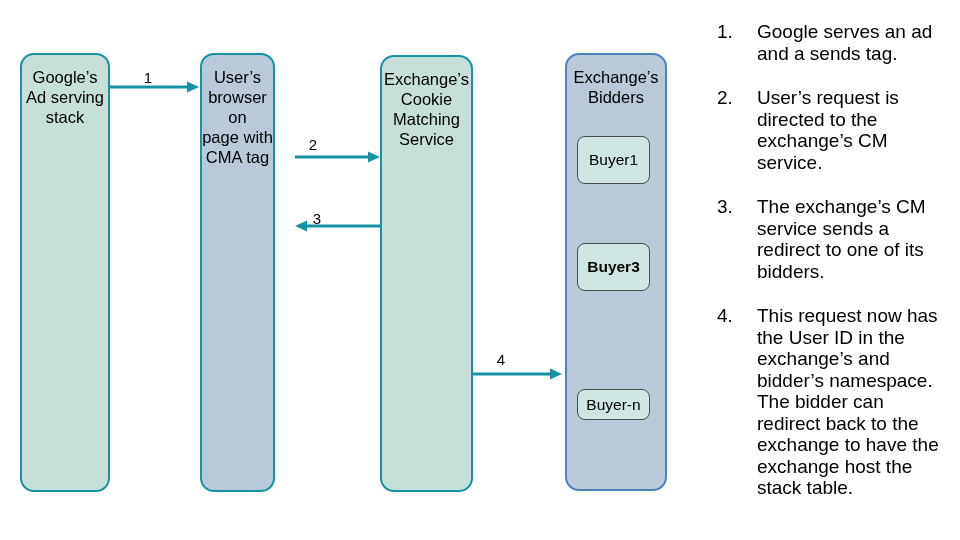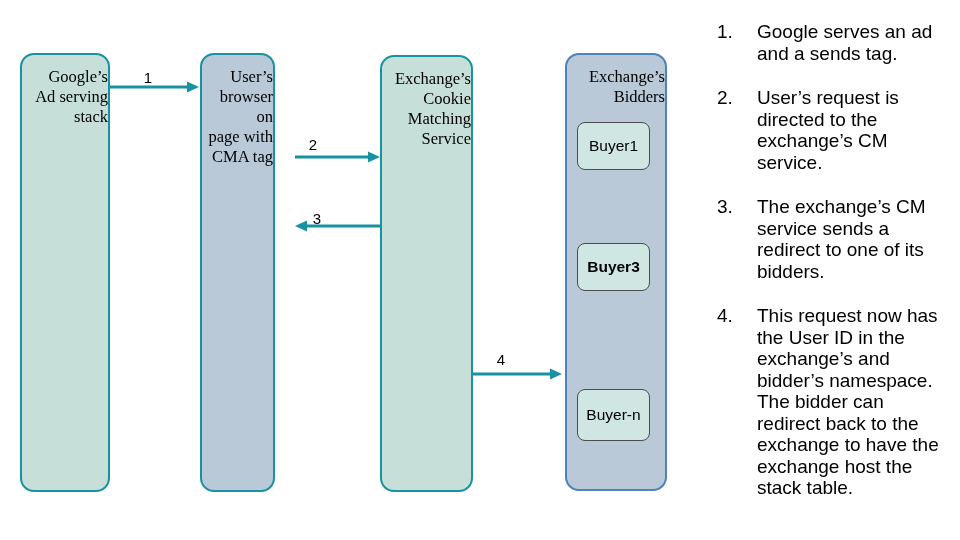--- a/index.html
+++ b/index.html
@@ -19,26 +19,25 @@
     position: absolute;
     border-radius: 14px;
     border: 2px solid var(--teal);
   }
   .node.green { background: var(--green-fill); }
   .node.blue  { background: var(--blue-fill); }
   .node.blue-border { border-color: var(--blue-border); }
 
   .node-title {
     margin-top: 12px;
-    text-align: right;
+    text-align: center;
     font-size: 16.5px;
     line-height: 20px;
     color: #000000;
     white-space: pre-line;
-    font-family: Liberation Serif, serif;
   }
 
   .buyer {
     position: absolute;
     left: 10px;
     width: 73px;
     height: 48px;
     background: var(--buyer-fill);
     border: 1.5px solid var(--buyer-border);
     border-radius: 8px;
@@ -111,23 +110,23 @@
   <div class="node green" style="left:380px; top:55px; width:93px; height:437px;">
     <div class="node-title">Exchange’s
 Cookie
 Matching
 Service</div>
   </div>
 
   <div class="node blue blue-border" style="left:565px; top:53px; width:102px; height:438px;">
     <div class="node-title">Exchange’s
 Bidders</div>
-    <div class="buyer" style="top:67px;">Buyer1</div>
+    <div class="buyer" style="top:81px;">Buyer1</div>
     <div class="buyer" style="top:188px;font-weight:bold;">Buyer3</div>
-    <div class="buyer" style="top:334px; height:52px;">Buyer-n</div>
+    <div class="buyer" style="top:334px; height:31px;">Buyer-n</div>
   </div>
 
   <svg class="arrows-svg" viewBox="0 0 960 540" xmlns="http://www.w3.org/2000/svg">
     <line class="arrow-line" x1="110" y1="87" x2="187" y2="87"></line>
     <polygon class="arrow-head" points="187,81.5 199,87 187,92.5"></polygon>
 
     <line class="arrow-line" x1="295" y1="157" x2="368" y2="157"></line>
     <polygon class="arrow-head" points="368,151.5 380,157 368,162.5"></polygon>
 
     <line class="arrow-line" x1="380" y1="226" x2="307" y2="226"></line>

